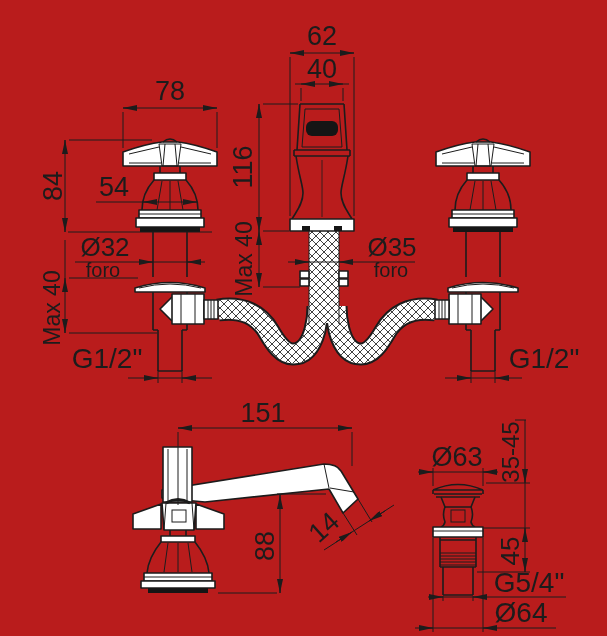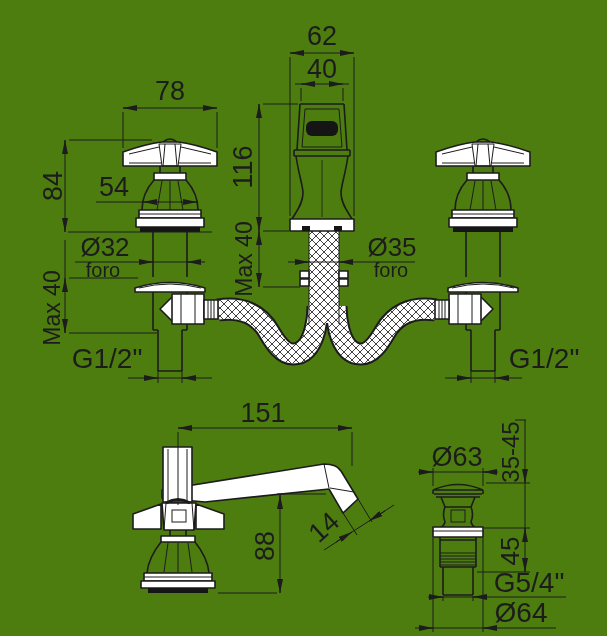--- a/index.html
+++ b/index.html
@@ -1,16 +1,16 @@
 <!DOCTYPE html>
 <html><head>
 <meta charset="utf-8">
 <style>
   html,body{margin:0;padding:0;background:#ffffff;}
-  .stage{width:607px;height:636px;background:#4d7c0f;position:relative;overflow:hidden;}
+  .stage{width:607px;height:636px;background:#b91c1c;position:relative;overflow:hidden;}
   svg{display:block;}
   text{font-family:"Liberation Sans","DejaVu Sans",sans-serif;fill:#1c1c1c;}
   .d27{font-size:27px;}
   .d26{font-size:26px;}
   .d24{font-size:24px;}
   .d23{font-size:23px;}
   .d20{font-size:20px;}
   .d28{font-size:28px;}
   .ol{stroke:#1c1c1c;stroke-width:1.6;fill:none;stroke-linejoin:round;stroke-linecap:butt;}
   .olw{stroke:#1c1c1c;stroke-width:1.6;fill:#ffffff;stroke-linejoin:round;}

